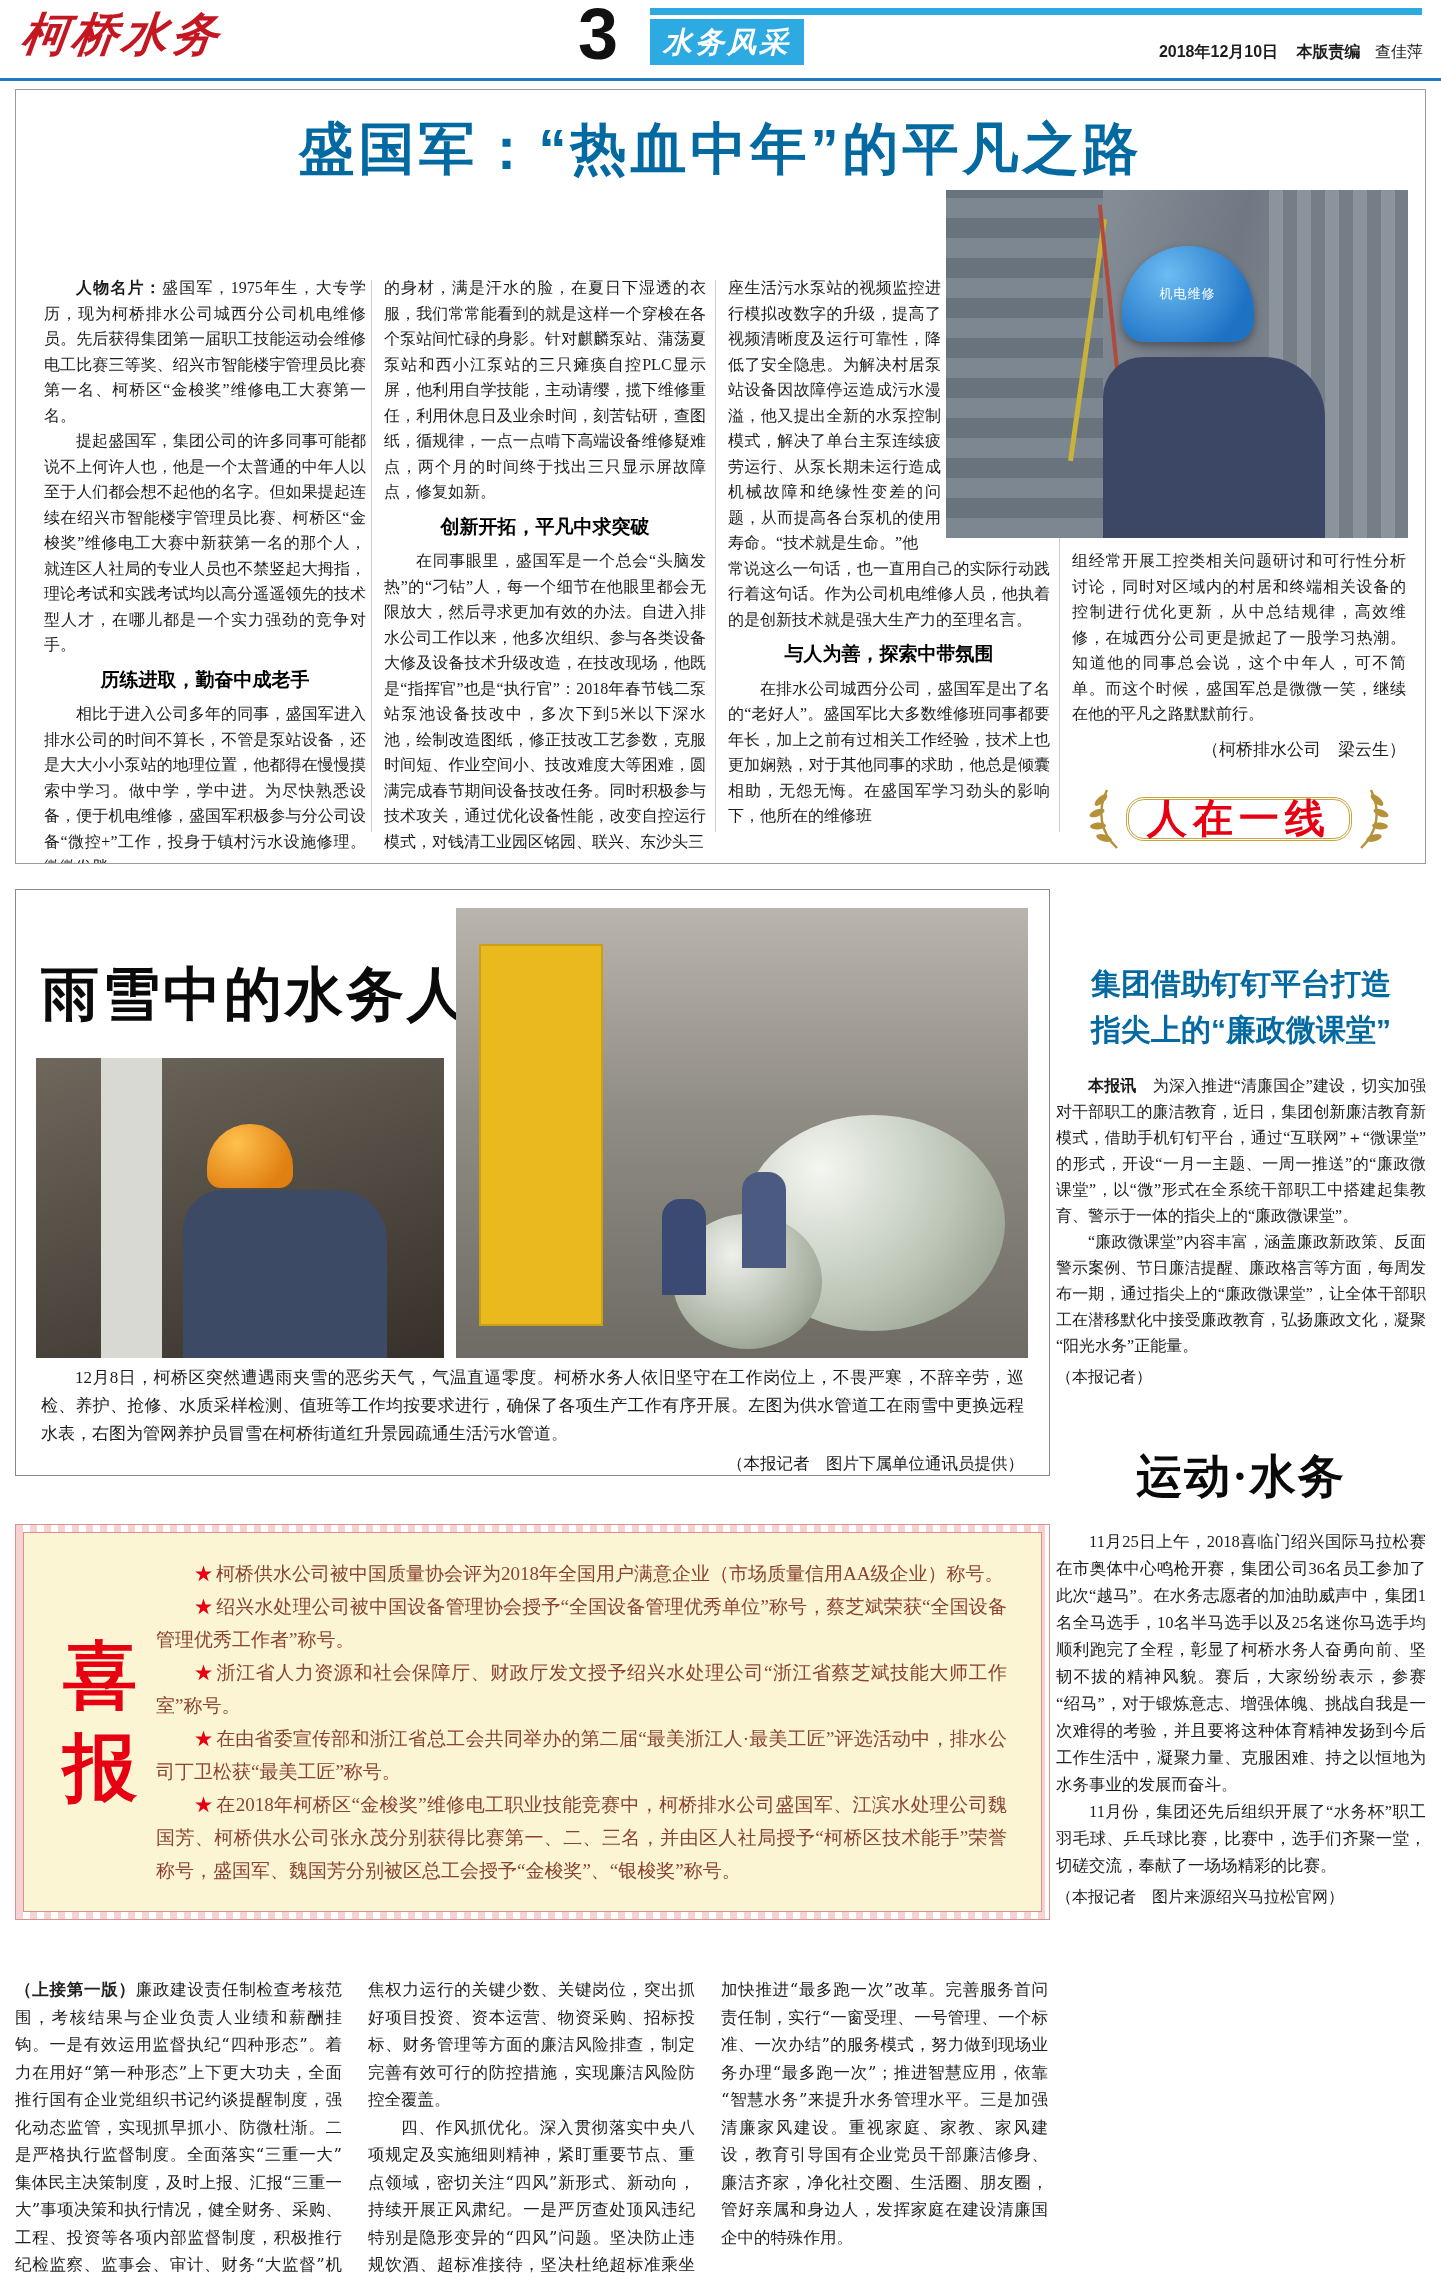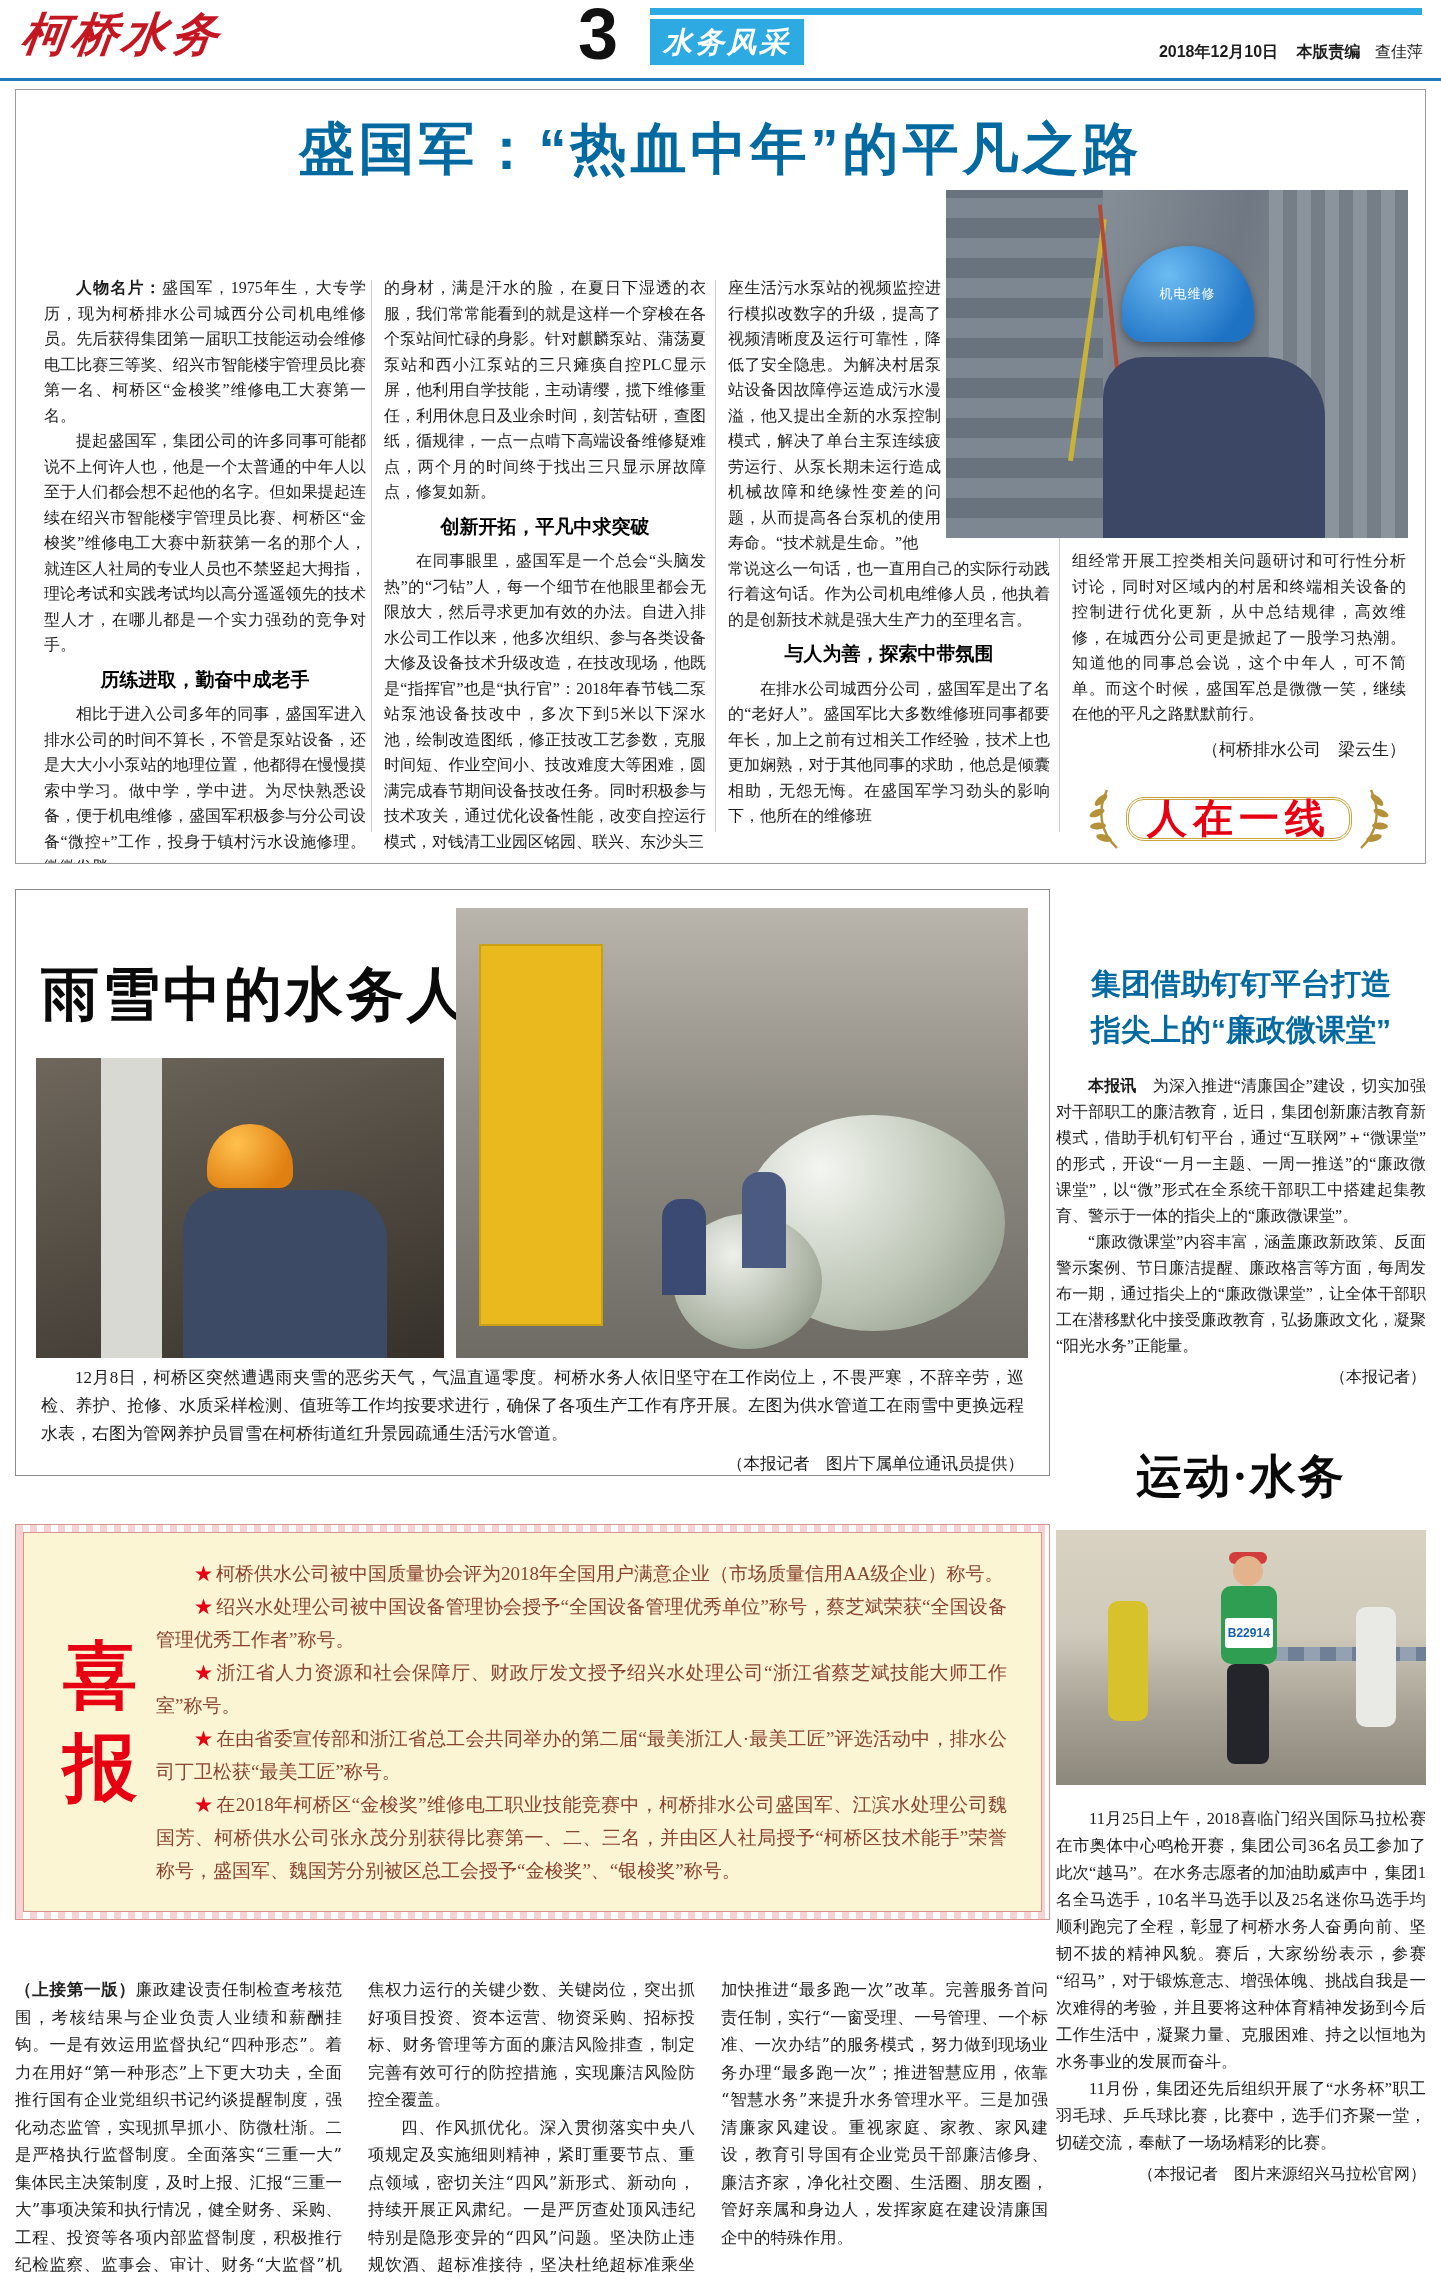--- a/index.html
+++ b/index.html
@@ -105,21 +105,21 @@
   .ccol p{margin:0;text-indent:0;}
   .ccol p.indent{text-indent:2em;}
   .lead-bold{font-weight:bold;font-family:"Liberation Sans",sans-serif;}
 
   
   .dingtalk{margin-top:72px;}
   .dingtalk h2{margin:0;text-align:center;font-family:"Liberation Sans",sans-serif;
                font-size:30px;line-height:46px;color:#0369a1;}
   .art-body{margin-top:20px;font-size:16px;line-height:26px;text-align:justify;}
   .art-body p{margin:0;text-indent:2em;}
-  .credit{text-align:right;font-size:16px;margin-top:8px;font-family:Liberation Serif, serif;}
+  .credit{font-size:16px;margin-top:8px;font-family:Liberation Serif, serif;}
 
   .sports{margin-top:58px;}
   .sports h2{margin:0;text-align:center;font-family:Liberation Serif, serif;
              font-size:46px;letter-spacing:2px;color:#0a0a0a;}
   .marathon-photo{position:relative;margin-top:22px;width:100%;height:255px;overflow:hidden;
                   background:linear-gradient(180deg,#d9d2c2 0%,#cfcabb 40%,#a9a296 70%,#8d887c 100%);}
   .runner{position:absolute;left:44%;top:10%;width:60px;height:210px;}
   .runner .head{position:absolute;left:14px;top:0;width:30px;height:30px;border-radius:50%;background:#e3b38c;}
   .runner .visor{position:absolute;left:10px;top:-4px;width:38px;height:12px;border-radius:6px;background:#d23c3c;}
   .runner .torso{position:absolute;left:2px;top:30px;width:56px;height:78px;border-radius:10px;background:#2f9e52;}
@@ -274,32 +274,20 @@
         </h2>
         <div class="art-body">
           <p><span class="lead">本报讯</span>　<span>为深入推进“清廉国企”建设，切实加强对干部职工的廉洁教育，近日，集团创新廉洁教育新模式，借助手机钉钉平台，通过“互联网”＋“微课堂”的形式，开设“一月一主题、一周一推送”的“廉政微课堂”，以“微”形式在全系统干部职工中搭建起集教育、警示于一体的指尖上的“廉政微课堂”。</span></p>
           <p>“廉政微课堂”内容丰富，涵盖廉政新政策、反面警示案例、节日廉洁提醒、廉政格言等方面，每周发布一期，通过指尖上的“廉政微课堂”，让全体干部职工在潜移默化中接受廉政教育，弘扬廉政文化，凝聚“阳光水务”正能量。</p>
         </div>
         <div class="credit">（本报记者）</div>
       </article>
 
       <article class="sports">
         <h2>运动·水务</h2>
-        <div class="marathon-photo">
-          <div class="fence"></div>
-          <div class="runner-bg1"></div>
-          <div class="runner-bg2"></div>
-          <div class="runner">
-            <div class="visor"></div>
-            <div class="head"></div>
-            <div class="torso"></div>
-            <div class="legs"></div>
-            <div class="bib">B22914</div>
-          </div>
-        </div>
         <div class="art-body" style="line-height:27px;font-size:16.5px;">
           <p>11月25日上午，2018喜临门绍兴国际马拉松赛在市奥体中心鸣枪开赛，集团公司36名员工参加了此次“越马”。在水务志愿者的加油助威声中，集团1名全马选手，10名半马选手以及25名迷你马选手均顺利跑完了全程，彰显了柯桥水务人奋勇向前、坚韧不拔的精神风貌。赛后，大家纷纷表示，参赛“绍马”，对于锻炼意志、增强体魄、挑战自我是一次难得的考验，并且要将这种体育精神发扬到今后工作生活中，凝聚力量、克服困难、持之以恒地为水务事业的发展而奋斗。</p>
           <p>11月份，集团还先后组织开展了“水务杯”职工羽毛球、乒乓球比赛，比赛中，选手们齐聚一堂，切磋交流，奉献了一场场精彩的比赛。</p>
         </div>
         <div class="credit">（本报记者　图片来源绍兴马拉松官网）</div>
       </article>
 
     </aside>
   </div>
 </div>

